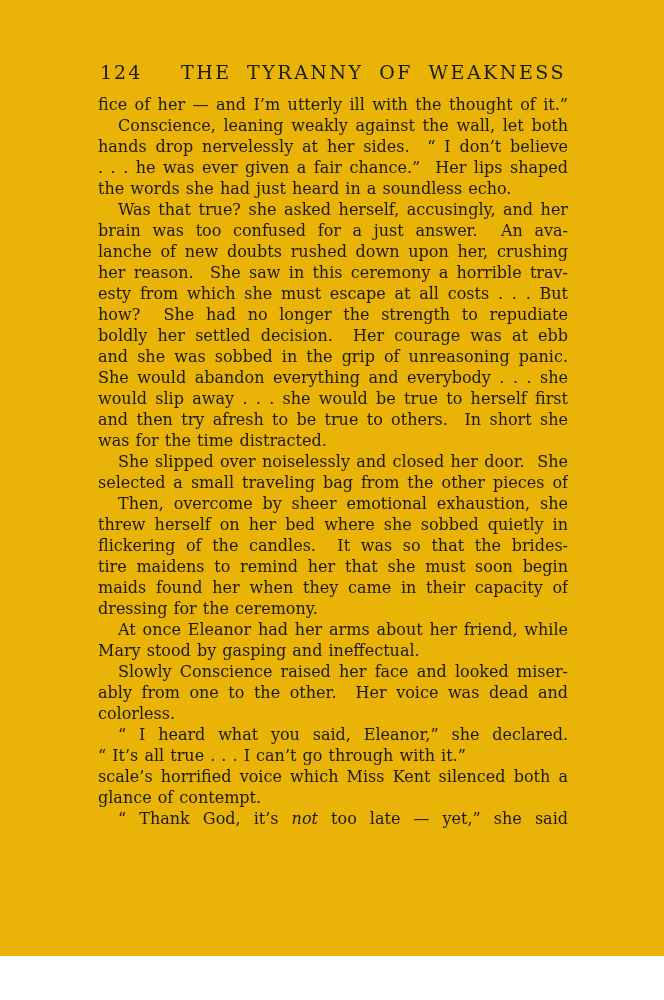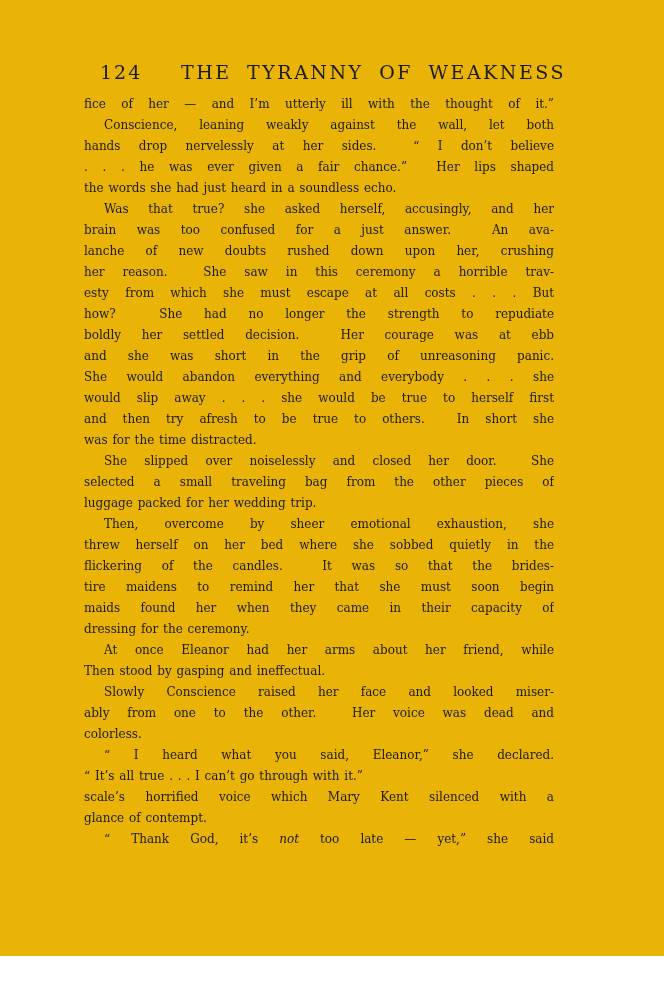--- a/index.html
+++ b/index.html
@@ -30,24 +30,24 @@
     top: 0;
     letter-spacing: 2px;
   }
   .running-title {
     text-align: right;
     letter-spacing: 2.5px;
     word-spacing: 7px;
   }
   .text-block {
     position: absolute;
-    left: 84px;
+    left: 98px;
     top: 94px;
     width: 470px;
-    font-size: 12px;
+    font-size: 16px;
   }
   .line {
     height: 21px;
     line-height: 21px;
     text-align: justify;
     text-align-last: left;
     overflow: hidden;
     word-spacing: 1px;
   }
   .line.just {
@@ -73,38 +73,37 @@
       <div class="line just"><span>hands drop nervelessly at her sides.&nbsp; “ I don’t believe</span></div>
       <div class="line just"><span>. . . he was ever given a fair chance.”&nbsp; Her lips shaped</span></div>
       <div class="line"><span>the words she had just heard in a soundless echo.</span></div>
       <div class="line indent just"><span>Was that true? she asked herself, accusingly, and her</span></div>
       <div class="line just"><span>brain was too confused for a just answer.&nbsp; An ava-</span></div>
       <div class="line just"><span>lanche of new doubts rushed down upon her, crushing</span></div>
       <div class="line just"><span>her reason.&nbsp; She saw in this ceremony a horrible trav-</span></div>
       <div class="line just"><span>esty from which she must escape at all costs . . . But</span></div>
       <div class="line just"><span>how?&nbsp; She had no longer the strength to repudiate</span></div>
       <div class="line just"><span>boldly her settled decision.&nbsp; Her courage was at ebb</span></div>
-      <div class="line just"><span>and she was short in the grip of unreasoning panic.</span></div>
+      <div class="line just"><span>and she was sobbed in the grip of unreasoning panic.</span></div>
       <div class="line just"><span>She would abandon everything and everybody . . . she</span></div>
       <div class="line just"><span>would slip away . . . she would be true to herself first</span></div>
       <div class="line just"><span>and then try afresh to be true to others.&nbsp; In short she</span></div>
       <div class="line"><span>was for the time distracted.</span></div>
       <div class="line indent just"><span>She slipped over noiselessly and closed her door.&nbsp; She</span></div>
       <div class="line just"><span>selected a small traveling bag from the other pieces of</span></div>
-      <div class="line"><span>luggage packed for her wedding trip.</span></div>
       <div class="line indent just"><span>Then, overcome by sheer emotional exhaustion, she</span></div>
       <div class="line just"><span>threw herself on her bed where she sobbed quietly in the</span></div>
       <div class="line just"><span>flickering of the candles.&nbsp; It was so that the brides-</span></div>
       <div class="line just"><span>tire maidens to remind her that she must soon begin</span></div>
       <div class="line just"><span>maids found her when they came in their capacity of</span></div>
       <div class="line"><span>dressing for the ceremony.</span></div>
       <div class="line indent just"><span>At once Eleanor had her arms about her friend, while</span></div>
-      <div class="line"><span>Then stood by gasping and ineffectual.</span></div>
+      <div class="line"><span>Mary stood by gasping and ineffectual.</span></div>
       <div class="line indent just"><span>Slowly Conscience raised her face and looked miser-</span></div>
       <div class="line just"><span>ably from one to the other.&nbsp; Her voice was dead and</span></div>
       <div class="line"><span>colorless.</span></div>
       <div class="line indent just"><span>“ I heard what you said, Eleanor,” she declared.</span></div>
       <div class="line"><span>“ It’s all true . . . I can’t go through with it.”</span></div>
-      <div class="line just"><span>scale’s horrified voice which Mary Kent silenced with a</span></div>
+      <div class="line just"><span>scale’s horrified voice which Miss Kent silenced both a</span></div>
       <div class="line"><span>glance of contempt.</span></div>
       <div class="line indent just"><span>“ Thank God, it’s </span><i>not</i><span> too late — yet,” she said</span></div>
     </div>
 </div>
 
 </body></html>

